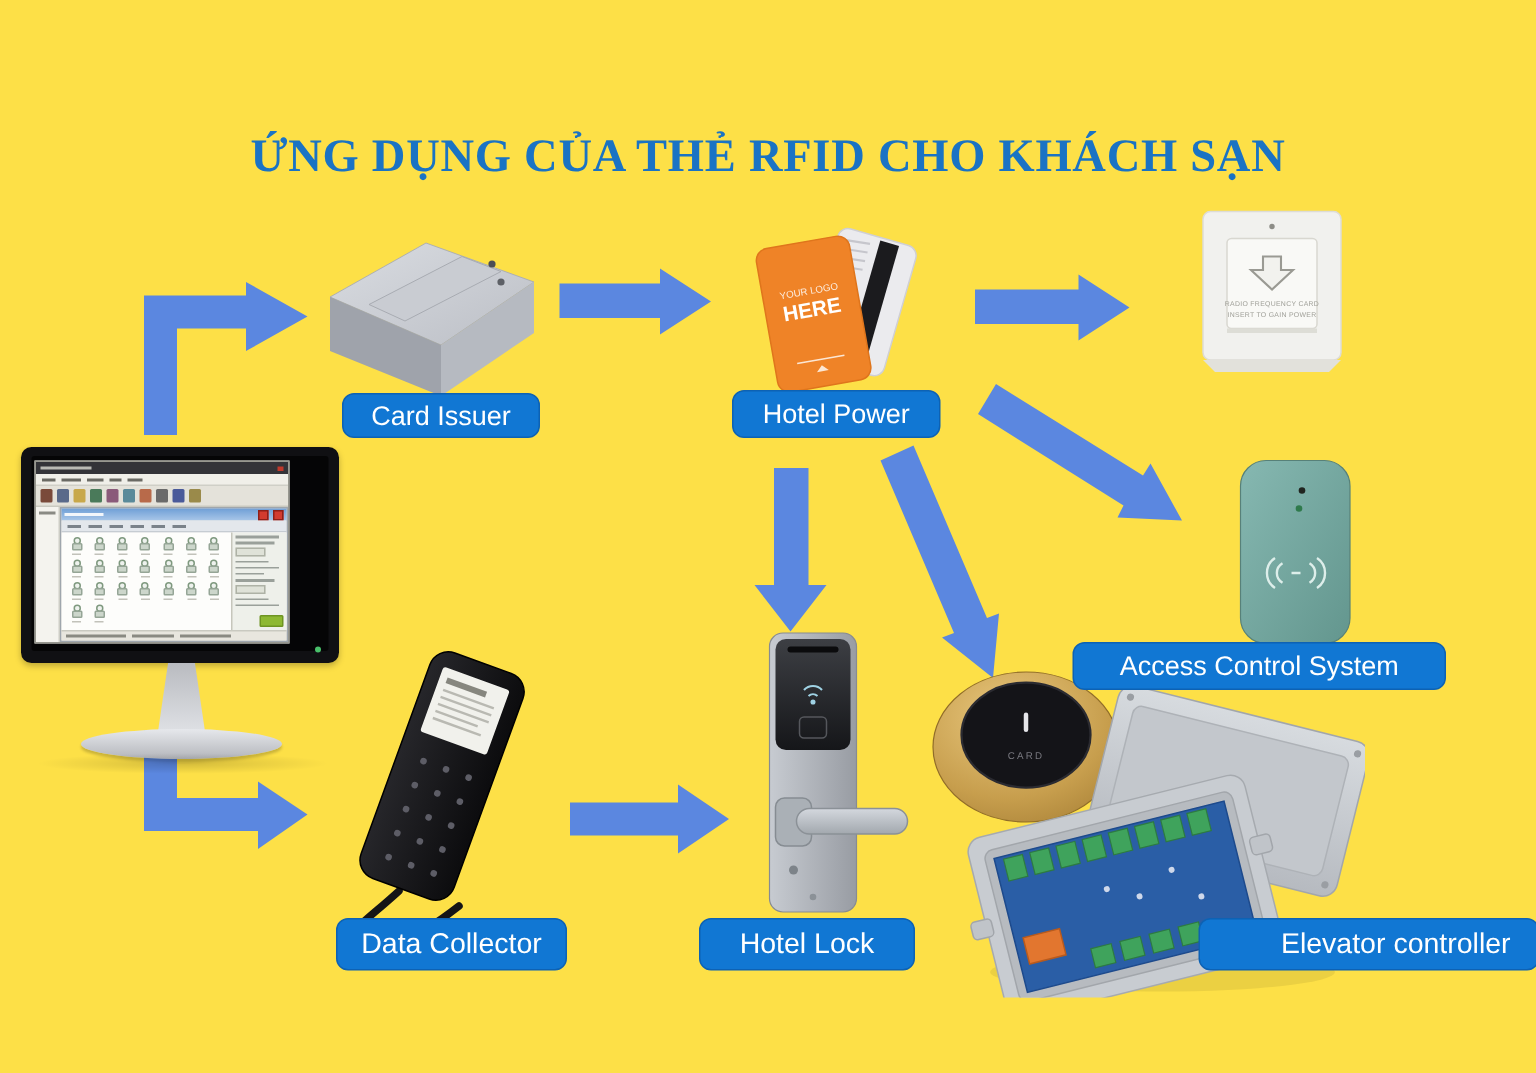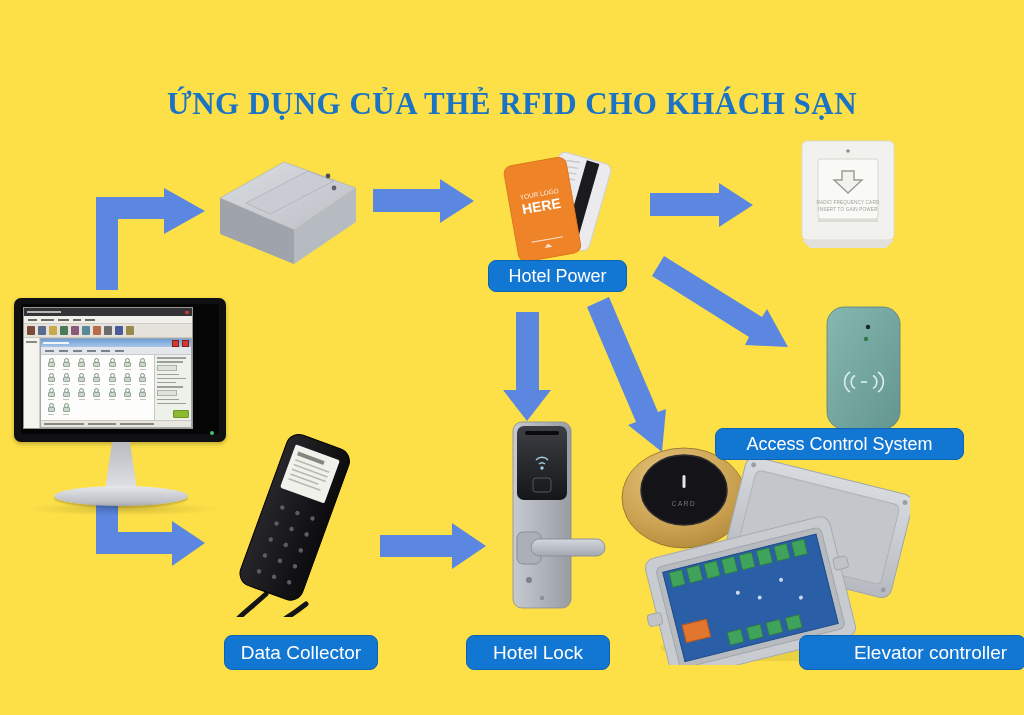--- a/index.html
+++ b/index.html
@@ -8,21 +8,21 @@
 
   
   .title{position:absolute;top:86px;left:0;width:1024px;text-align:center;
          font-family:"Liberation Serif","DejaVu Serif",serif;font-weight:bold;
          font-size:31px;color:#1a73c4;letter-spacing:.5px;}
 
   
   .pill{position:absolute;display:flex;align-items:center;justify-content:center;
         background:#1177d3;border:1px solid #0d62b4;border-radius:8px;color:#fff;
         font-size:18px;z-index:6;}
-  .pill.big{font-size:19px;margin-top:23px;}
+  .pill.big{font-size:19px;}
   #lbl-card-issuer{left:228px;top:262px;width:130px;height:28px;}
   #lbl-hotel-card{left:488px;top:260px;width:137px;height:30px;}
   #lbl-power-switch{left:752px;top:261px;width:188px;height:29px;}
   #lbl-acs{left:715px;top:428px;width:247px;height:30px;text-align:right;}
   #lbl-data-collector{left:224px;top:612px;width:152px;height:33px;}
   #lbl-hotel-lock{left:466px;top:612px;width:142px;height:33px;}
   #lbl-elevator{left:799px;top:612px;width:189px;height:33px;padding-left:36px;}
 
   
   .arrows{position:absolute;left:0;top:0;z-index:2;pointer-events:none;}
@@ -487,18 +487,19 @@
       <rect x="38" y="148" width="25" height="18" fill="#e2762f" stroke="#b85a1d"></rect>
       <circle cx="100" cy="130" r="2" fill="#cfd8ea"></circle>
         <circle cx="120" cy="140" r="2" fill="#cfd8ea"></circle>
       <circle cx="145" cy="128" r="2" fill="#cfd8ea"></circle>
         <circle cx="160" cy="150" r="2" fill="#cfd8ea"></circle>
       <rect x="6" y="130" width="14" height="12" rx="3" fill="#c0c4c9" stroke="#a2a6ab"></rect>
       <rect x="200" y="120" width="14" height="12" rx="3" fill="#c0c4c9" stroke="#a2a6ab"></rect>
     </g>
   </svg>
 
+  <div class="pill" id="lbl-card-issuer">Card Issuer</div>
   <div class="pill" id="lbl-hotel-card">Hotel Power</div>
   <div class="pill" id="lbl-acs">Access Control System</div>
   <div class="pill big" id="lbl-data-collector">Data Collector</div>
   <div class="pill big" id="lbl-hotel-lock">Hotel Lock</div>
   <div class="pill big" id="lbl-elevator">Elevator controller</div>
 </div>
 
 </body></html>

